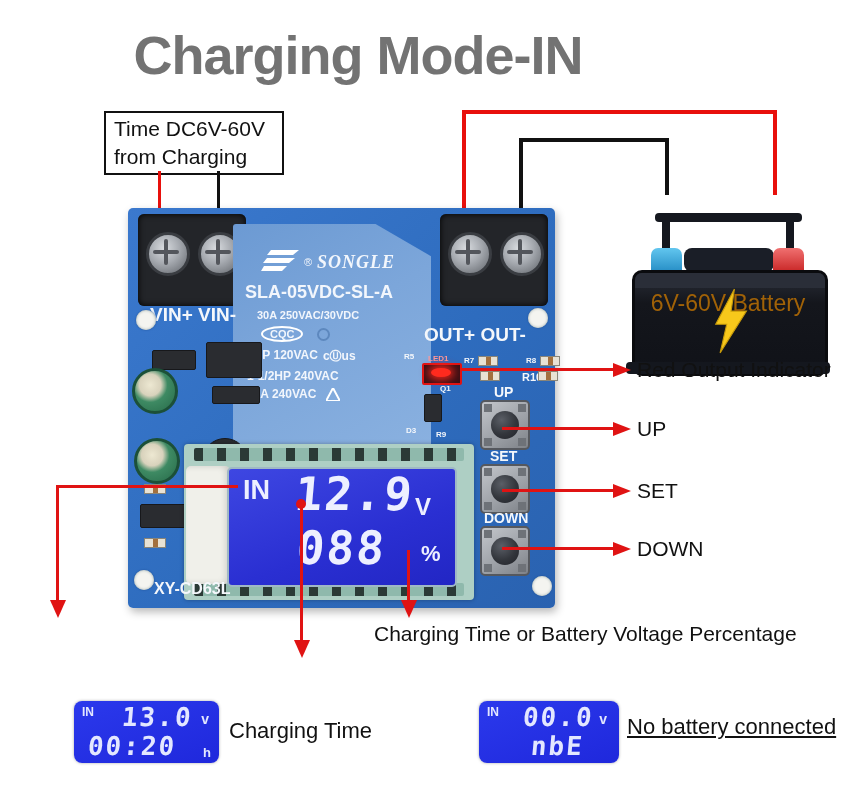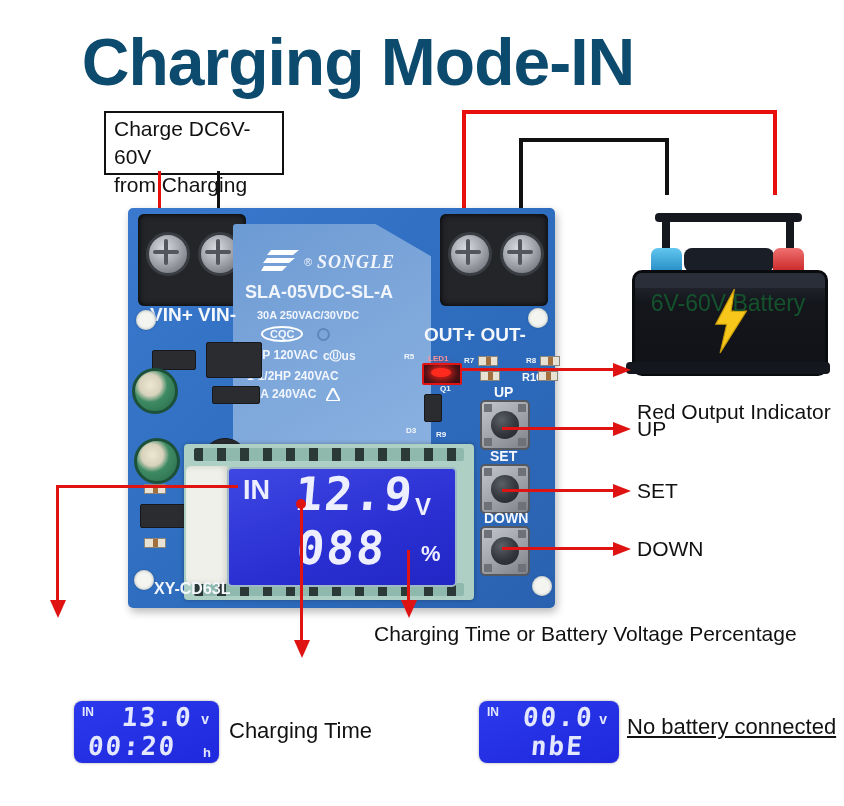--- a/index.html
+++ b/index.html
@@ -1,32 +1,32 @@
 <!DOCTYPE html>
 <html><head>
 <meta charset="utf-8">
 <style>
   html,body{margin:0;padding:0;background:#fff;}
   .stage{position:relative;width:844px;height:806px;background:#fff;overflow:hidden;
          font-family:"Liberation Sans",sans-serif;color:#111;}
   .abs{position:absolute;}
   
-  .title{left:0;top:24px;width:716px;text-align:center;font-size:66px;font-weight:bold;
-         color:#0c4a6e;letter-spacing:-1px;}
+  .title{left:0;top:24px;width:716px;text-align:center;font-size:54px;font-weight:bold;
+         color:#737373;letter-spacing:-1px;}
   
   .input-box{left:104px;top:111px;width:168px;height:58px;border:2px solid #111;background:#fff;
              font-size:21px;line-height:28px;padding:2px 0 0 8px;}
   
   .wire{position:absolute;}
   .w-red{background:#E8100C;}
   .w-black{background:#111;}
   
   .bat-body{background:linear-gradient(180deg,#2A2E38 0%,#14161C 30%,#101218 100%);
             border:3px solid #0A0B0E;border-radius:10px;}
-  .bat-label{font-size:23px;color:#14532d;text-align:center;}
+  .bat-label{font-size:23px;color:#a16207;text-align:center;}
   
   .board{left:128px;top:208px;width:427px;height:400px;border-radius:5px;
          background:linear-gradient(135deg,#3B79CE 0%,#2E6CBE 55%,#2A62B0 100%);
          box-shadow:2px 4px 9px rgba(0,0,0,.28);}
   .tblock{position:absolute;background:#232529;border-radius:6px;box-shadow:inset 0 0 6px #000;}
   .screw{position:absolute;width:38px;height:38px;border-radius:50%;
          background:radial-gradient(circle at 40% 35%,#D9DCE0 0%,#A6AAB0 45%,#5E6268 100%);
          border:3px solid #3A3D42;}
   .screw:after{content:"";position:absolute;left:15px;top:4px;width:4px;height:26px;background:#53565C;border-radius:2px;}
   .screw:before{content:"";position:absolute;left:4px;top:15px;width:26px;height:4px;background:#53565C;border-radius:2px;}
@@ -74,21 +74,21 @@
   .sstxt{position:absolute;color:#F4F7FB;font-weight:bold;}
 </style>
 </head>
 <body>
 
 <div class="stage">
 
   <div class="abs title">Charging Mode-IN</div>
 
   <div class="abs input-box">
-    <div>Charge DC6V-60V</div>
+    <div>Time DC6V-60V</div>
     <div>from Charging</div>
   </div>
 
   <div class="wire w-red" style="left:158px;top:171px;width:3px;height:80px;"></div>
   <div class="wire w-black" style="left:217px;top:171px;width:3px;height:80px;"></div>
 
   <div class="wire w-red" style="left:462px;top:110px;width:4px;height:130px;"></div>
   <div class="wire w-red" style="left:462px;top:110px;width:315px;height:4px;"></div>
   <div class="wire w-red" style="left:773px;top:110px;width:4px;height:85px;"></div>
   <div class="wire w-black" style="left:519px;top:138px;width:4px;height:104px;"></div>
@@ -226,21 +226,21 @@
     <div class="sstxt" style="left:26px;top:372px;font-size:16px;">XY-CD63L</div>
     <div class="hole" style="left:8px;top:102px;"></div>
     <div class="hole" style="left:400px;top:100px;"></div>
     <div class="hole" style="left:6px;top:362px;"></div>
     <div class="hole" style="left:404px;top:368px;"></div>
   </div>
 
 
   <div class="aline" style="left:330px;top:368px;width:284px;height:3px;left:460px;width:154px;"></div>
   <div class="arr-right" style="left:613px;top:363px;"></div>
-  <div class="note" style="left:637px;top:358px;margin-top:42px;">Red Output Indicator</div>
+  <div class="note" style="left:637px;top:358px;">Red Output Indicator</div>
 
   <div class="aline" style="left:502px;top:427px;width:112px;height:3px;"></div>
   <div class="arr-right" style="left:613px;top:422px;"></div>
   <div class="note" style="left:637px;top:417px;">UP</div>
 
   <div class="aline" style="left:502px;top:489px;width:112px;height:3px;"></div>
   <div class="arr-right" style="left:613px;top:484px;"></div>
   <div class="note" style="left:637px;top:479px;">SET</div>
 
   <div class="aline" style="left:502px;top:547px;width:112px;height:3px;"></div>

